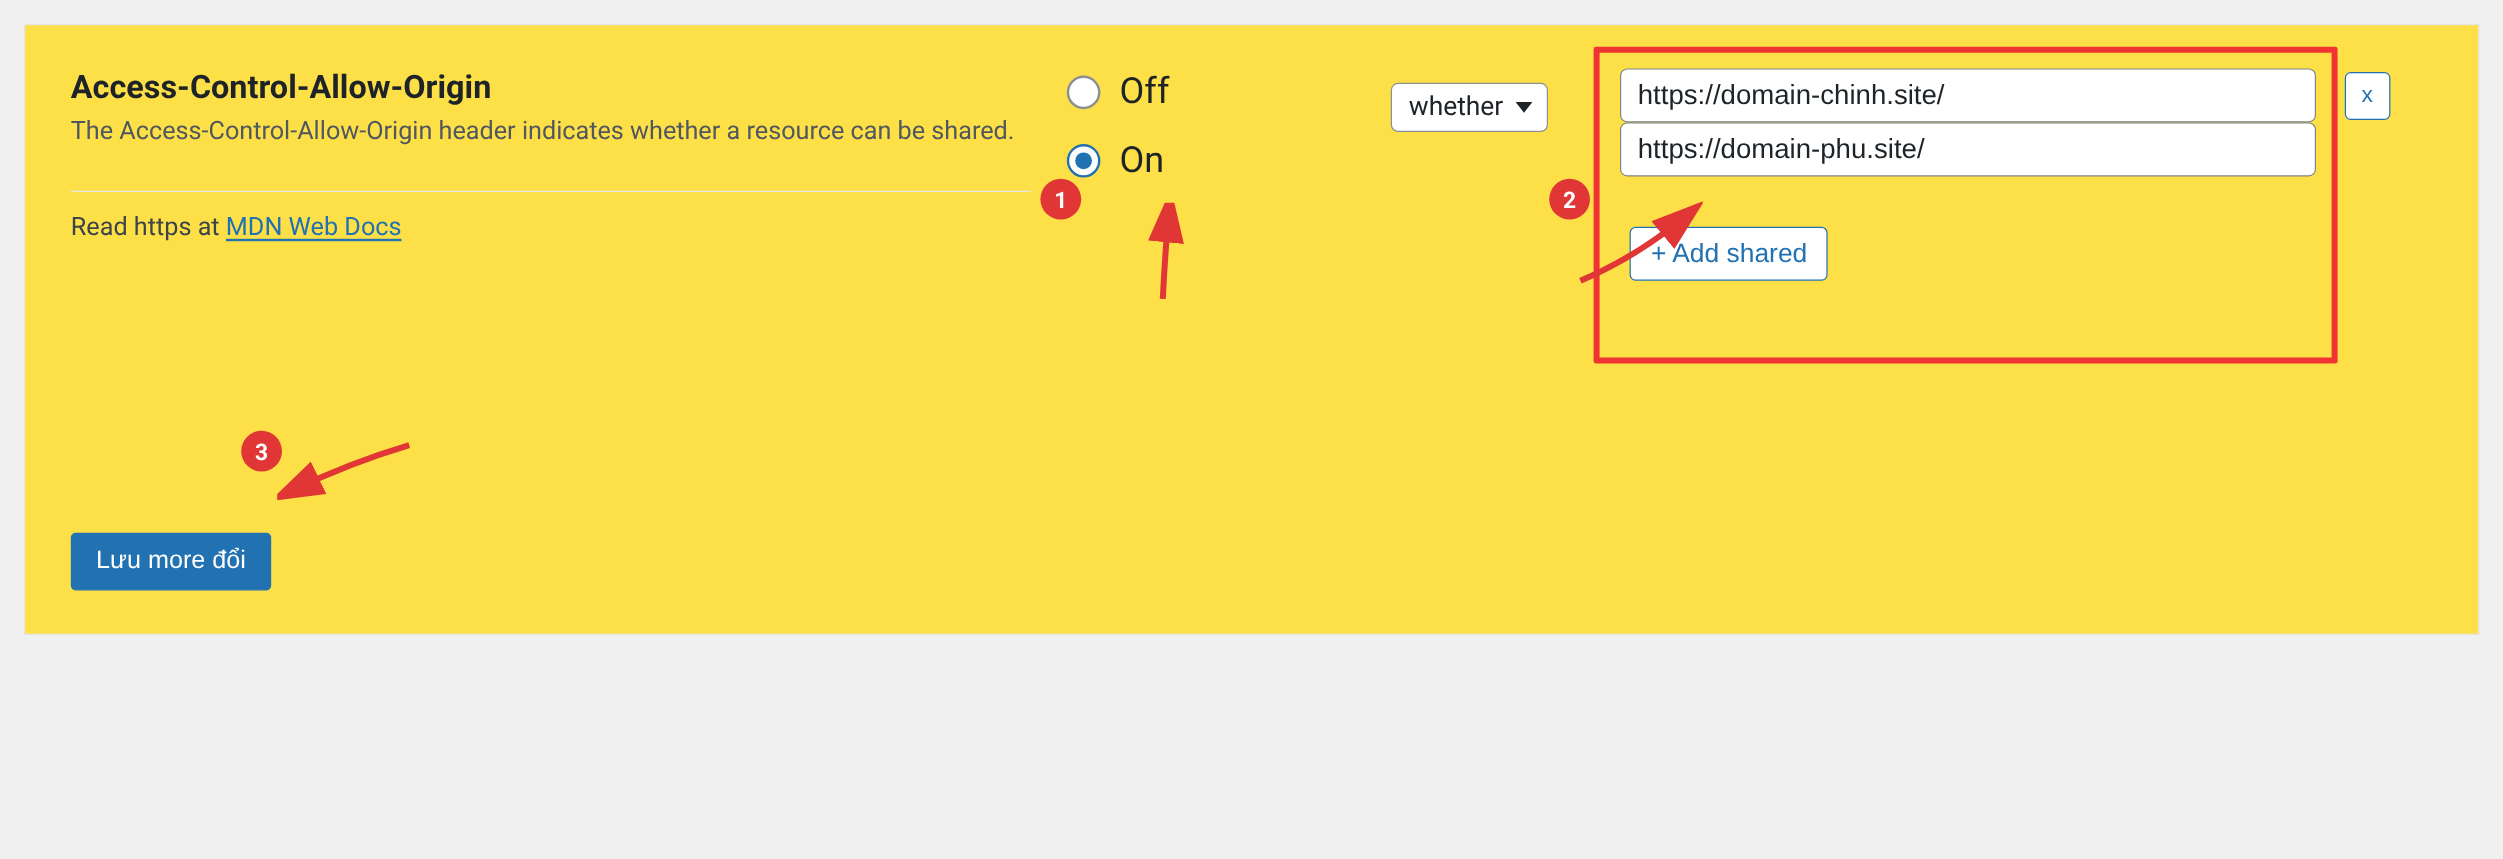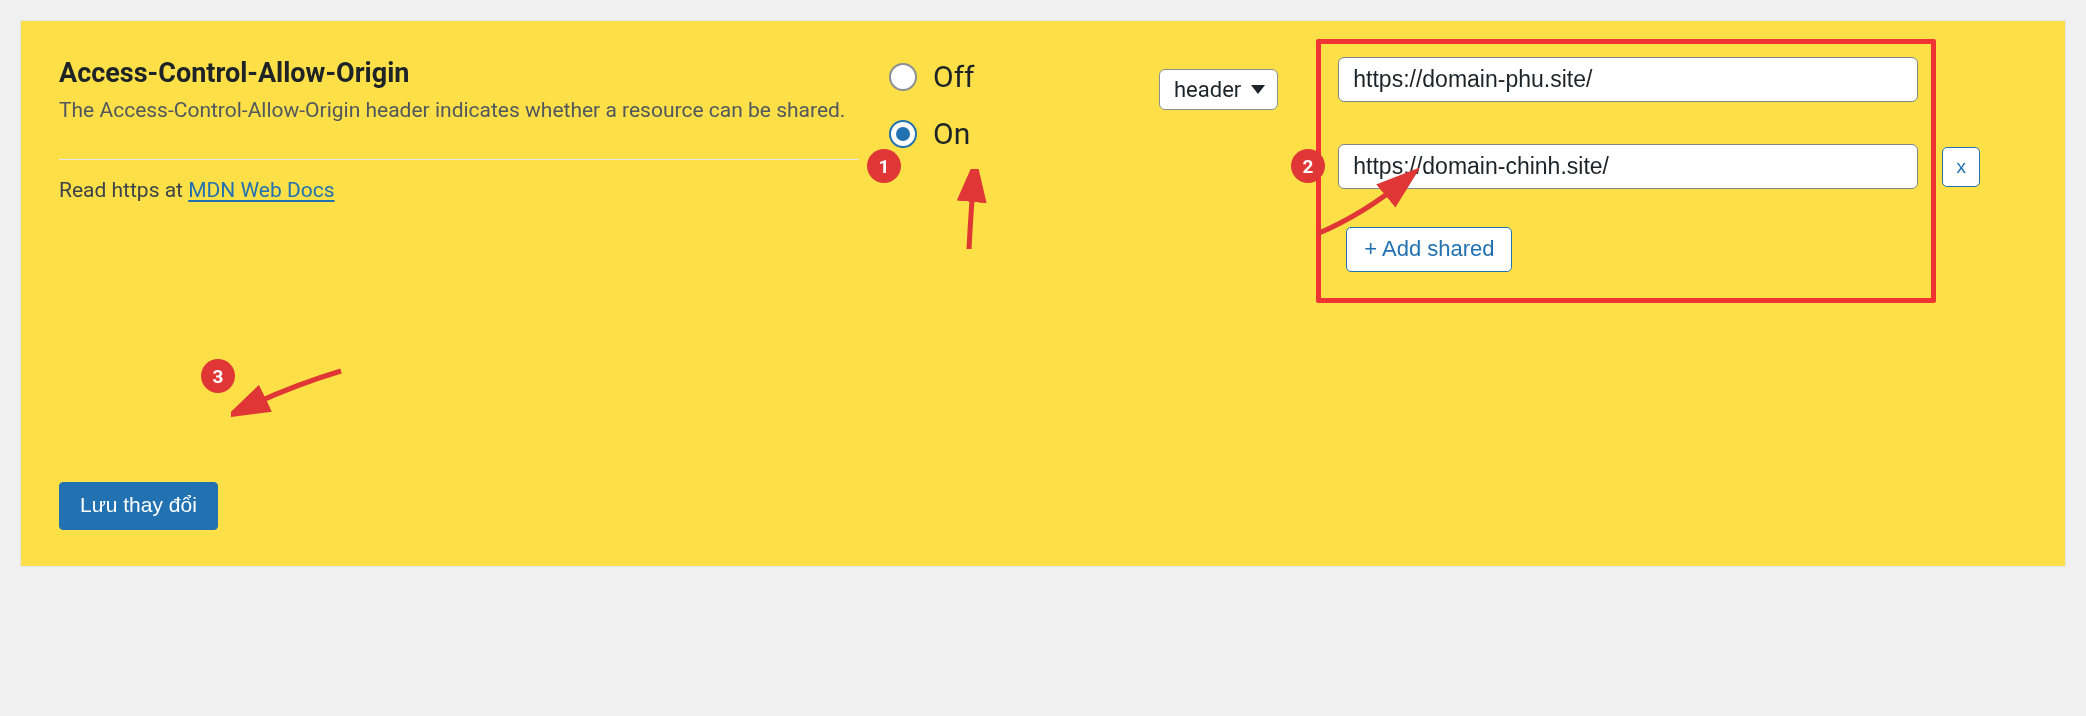--- a/index.html
+++ b/index.html
@@ -224,46 +224,46 @@
       <div class="radio-row">
         <span class="radio-circ checked">
           <span class="radio-dot"></span>
         </span>
         <span class="radio-label">On</span>
       </div>
     </div>
 
     <div class="origin-select-col">
       <div class="origin-select">
-        <span>header</span>
+        <span>whether</span>
         <span class="chevron-down"></span>
       </div>
     </div>
 
     <div class="origins-col">
       <div class="origins-highlight"></div>
-
-      <div class="origin-input-row">
-        <input type="text" class="origin-input" value="https://domain-phu.site/" style="">
-      </div>
 
       <div class="origin-input-row" style="margin-bottom:0;">
         <input type="text" class="origin-input" value="https://domain-chinh.site/" style="">
         <button class="remove-btn">x</button>
       </div>
 
+      <div class="origin-input-row">
+        <input type="text" class="origin-input" value="https://domain-phu.site/" style="">
+      </div>
+
       <div class="add-origin-container">
         <button class="add-origin-btn">+ Add shared</button>
       </div>
     </div>
 
   </div>
 
   <div class="save-row">
-    <button class="save-btn">Lưu thay đổi</button>
+    <button class="save-btn">Lưu more đổi</button>
   </div>
 
   <div class="badge" style="top:128px; left:846px;">1</div>
   <svg class="arrow-svg" style="top:148px; left:928px;" width="50" height="90">
     <defs>
       <marker id="ah1" markerWidth="10" markerHeight="10" refX="5" refY="3" orient="auto">
         <path d="M0,0 L9,3 L0,6 Z" fill="#e03636"></path>
       </marker>
     </defs>
     <path d="M20,80 Q22,40 25,8" stroke="#e03636" stroke-width="5" fill="none" marker-end="url(#ah1)"></path>

